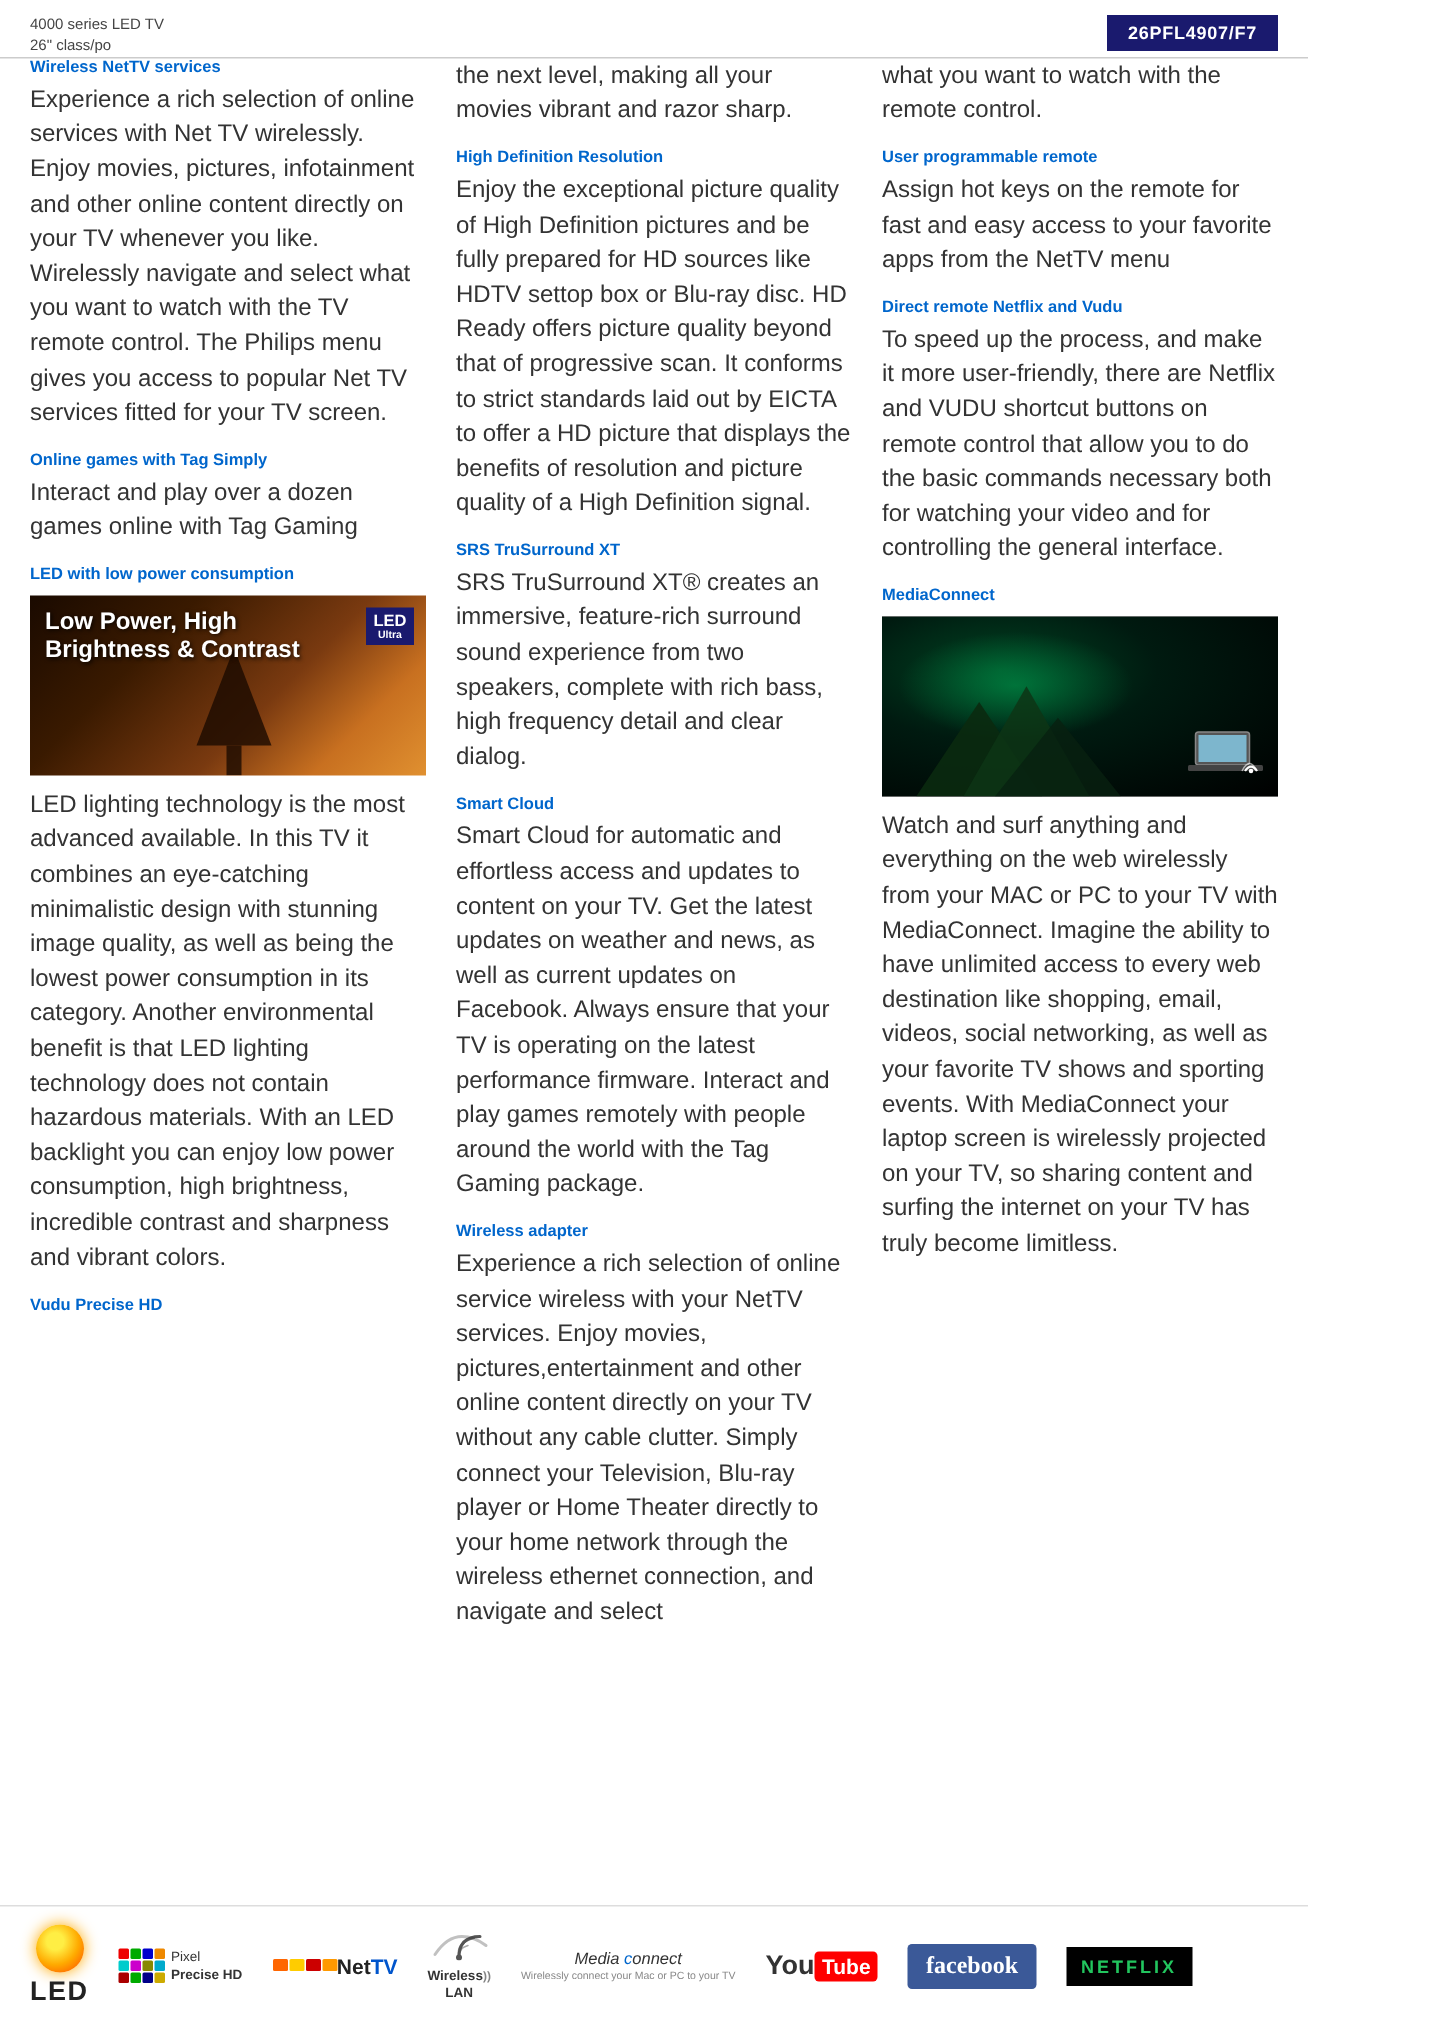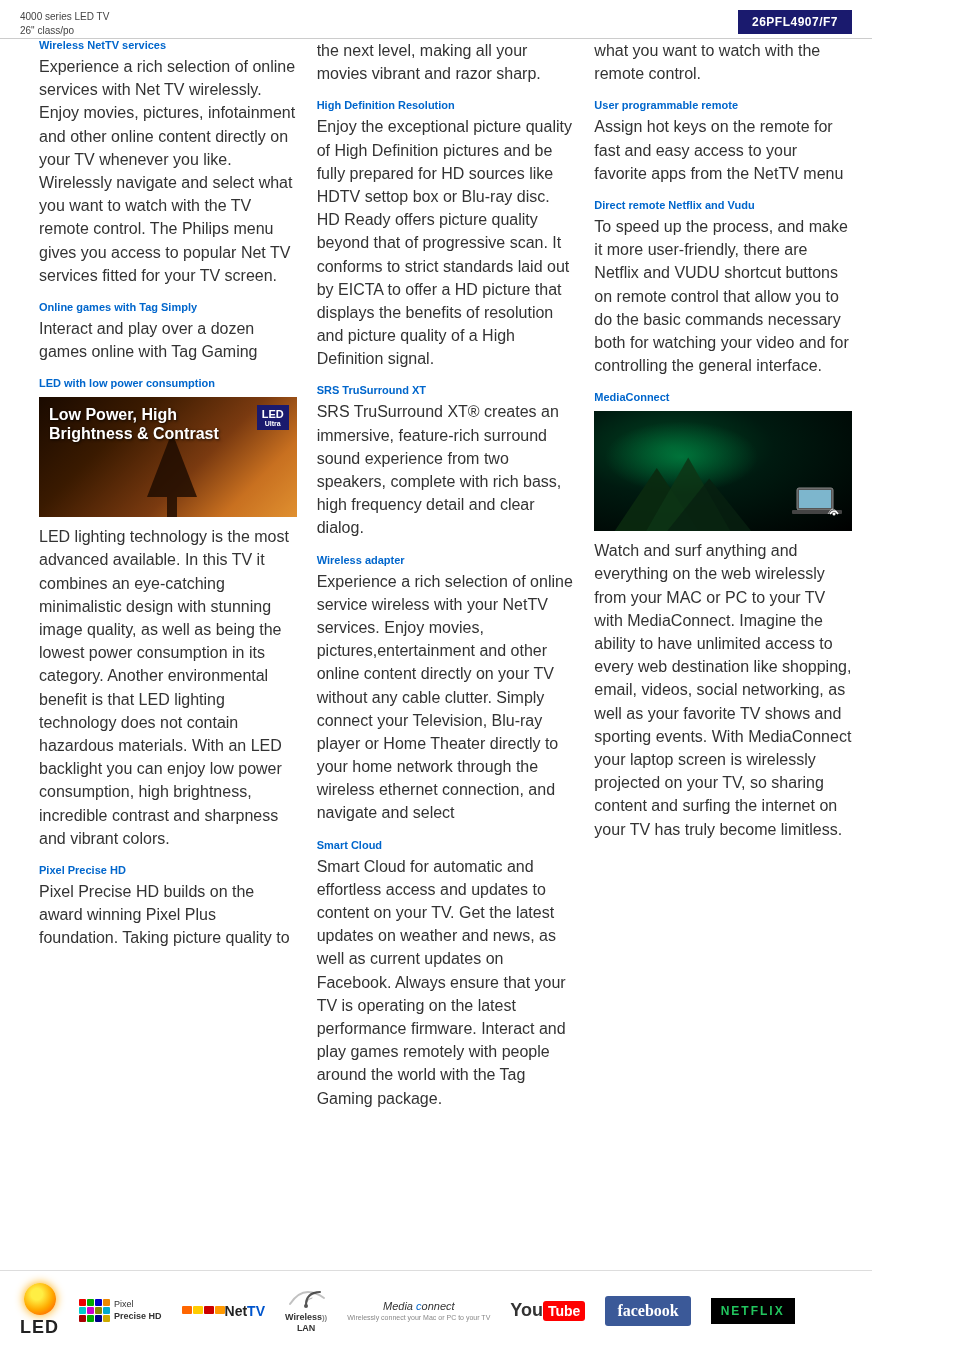--- a/index.html
+++ b/index.html
@@ -48,21 +48,20 @@
       color: #222;
       padding: 5px 20px 15px 20px;
       font-family: Arial, Helvetica, sans-serif;
     }
 
     
     .content-area {
       display: flex;
       padding: 0 20px;
       gap: 20px;
-      margin-left: 19px;
     }
 
     .col {
       flex: 1;
     }
 
     .col-left { flex: 1; }
     .col-mid { flex: 1; }
     .col-right { flex: 1; }
 
@@ -259,22 +258,21 @@
           <div class="led-badge">
             <span class="led-badge-top">LED</span>
             <span class="led-badge-bottom">Ultra</span>
           </div>
         </div>
 
         <div class="section-body">LED lighting technology is the most advanced available. In this TV it combines an eye-catching minimalistic design with stunning image quality, as well as being the lowest power consumption in its category. Another environmental benefit is that LED lighting technology does not contain hazardous materials. With an LED backlight you can enjoy low power consumption, high brightness, incredible contrast and sharpness and vibrant colors.</div>
       </div>
 
       <div class="section">
-        <div class="section-title">Pixel Precise HD</div>
-        <div class="section-body">Pixel Precise HD builds on the award winning Pixel Plus foundation. Taking picture quality to</div>
+        <div class="section-title">Vudu Precise HD</div>
       </div>
 
     </div>
 
     <div class="col col-mid">
 
       <div class="section">
         <div class="section-body">the next level, making all your movies vibrant and razor sharp.</div>
       </div>
 
@@ -282,27 +280,27 @@
         <div class="section-title">High Definition Resolution</div>
         <div class="section-body">Enjoy the exceptional picture quality of High Definition pictures and be fully prepared for HD sources like HDTV settop box or Blu-ray disc. HD Ready offers picture quality beyond that of progressive scan. It conforms to strict standards laid out by EICTA to offer a HD picture that displays the benefits of resolution and picture quality of a High Definition signal.</div>
       </div>
 
       <div class="section">
         <div class="section-title">SRS TruSurround XT</div>
         <div class="section-body">SRS TruSurround XT® creates an immersive, feature-rich surround sound experience from two speakers, complete with rich bass, high frequency detail and clear dialog.</div>
       </div>
 
       <div class="section">
+        <div class="section-title">Smart Cloud</div>
+        <div class="section-body">Smart Cloud for automatic and effortless access and updates to content on your TV. Get the latest updates on weather and news, as well as current updates on Facebook. Always ensure that your TV is operating on the latest performance firmware. Interact and play games remotely with people around the world with the Tag Gaming package.</div>
+      </div>
+
+      <div class="section">
         <div class="section-title">Wireless adapter</div>
         <div class="section-body">Experience a rich selection of online service wireless with your NetTV services. Enjoy movies, pictures,entertainment and other online content directly on your TV without any cable clutter. Simply connect your Television, Blu-ray player or Home Theater directly to your home network through the wireless ethernet connection, and navigate and select</div>
-      </div>
-
-      <div class="section">
-        <div class="section-title">Smart Cloud</div>
-        <div class="section-body">Smart Cloud for automatic and effortless access and updates to content on your TV. Get the latest updates on weather and news, as well as current updates on Facebook. Always ensure that your TV is operating on the latest performance firmware. Interact and play games remotely with people around the world with the Tag Gaming package.</div>
       </div>
 
     </div>
 
     <div class="col col-right">
 
       <div class="section">
         <div class="section-body">what you want to watch with the remote control.</div>
       </div>
 

